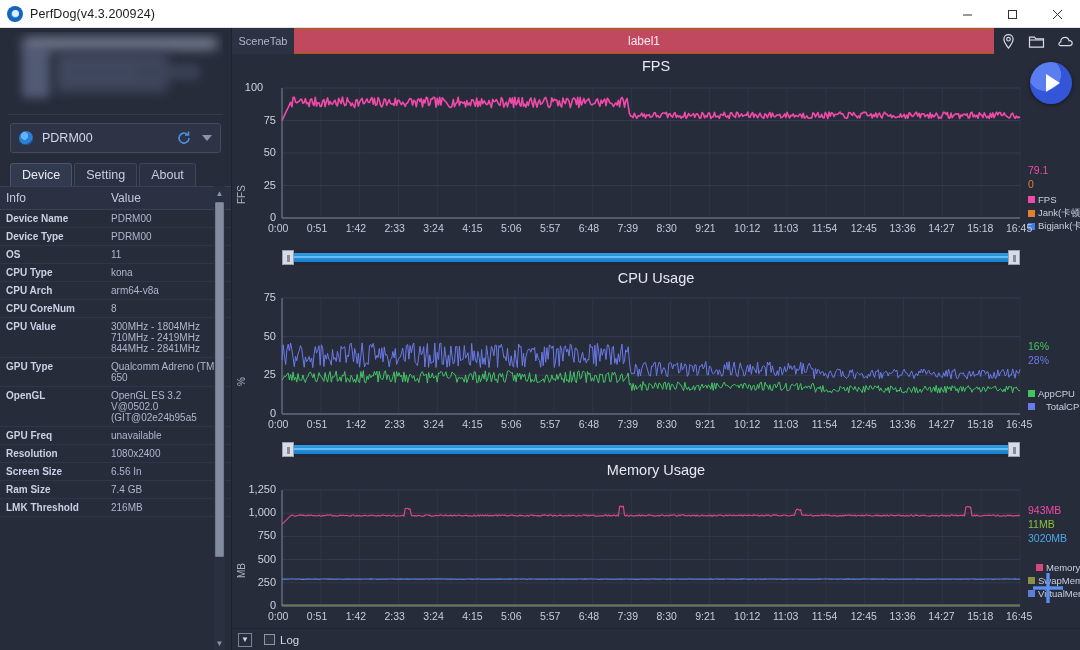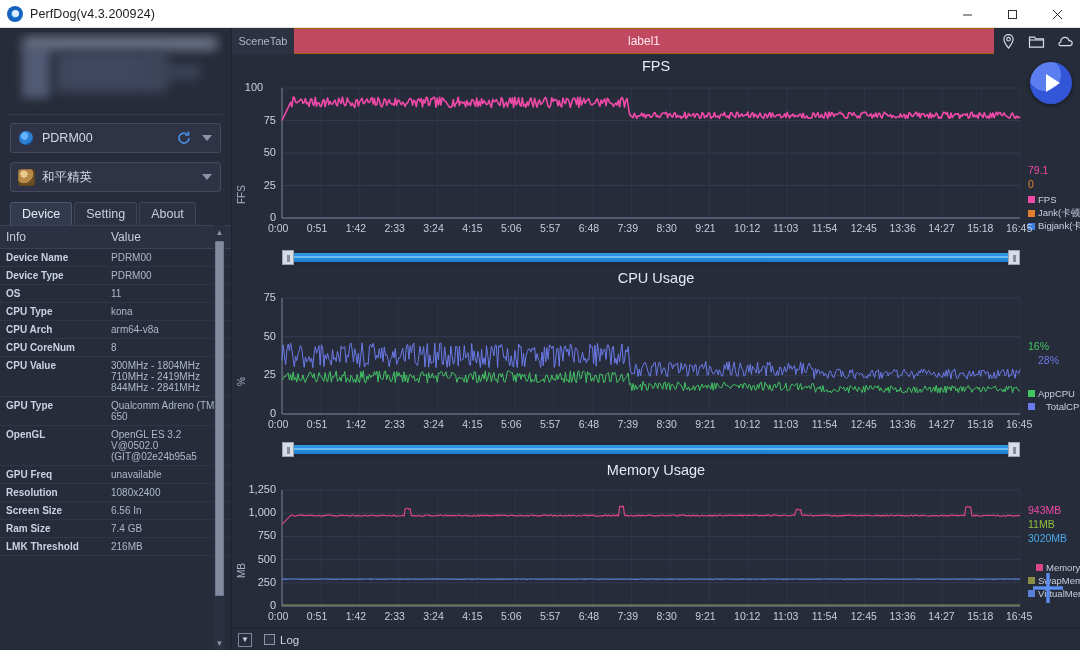--- a/index.html
+++ b/index.html
@@ -221,27 +221,20 @@
       <span class="txt">PDRM00</span>
       <span class="refresh">
         <svg width="16" height="16" viewBox="0 0 16 16">
           <path d="M13 8a5 5 0 1 1-1.5-3.5" fill="none" stroke="#4a90e2" stroke-width="1.6"></path>
           <path d="M12.5 1.5v3.5h-3.5" fill="none" stroke="#4a90e2" stroke-width="1.6"></path>
         </svg>
       </span>
       <span class="caret"></span>
     </div>
 
-    <div class="combo">
-      <span class="ico">
-          <span class="app-ico"></span>
-        </span>
-      <span class="txt">和平精英</span>
-      <span class="caret"></span>
-    </div>
 
     <div class="tabs">
       <div class="tab active">Device</div>
       <div class="tab">Setting</div>
       <div class="tab">About</div>
     </div>
 
     <div class="tbl-wrap">
       <table class="info">
         <thead>
@@ -477,21 +470,21 @@
               <line x1="788.0" y1="8" x2="788.0" y2="124" stroke="#333a52" stroke-width="0.6"></line>
               <line x1="50" y1="8" x2="50" y2="124" stroke="#5d6party" stroke-width="1"></line>
               <line x1="50" y1="8" x2="50" y2="124" stroke="#6b7characters" stroke-width="1"></line>
               <line x1="50" y1="8" x2="50" y2="124" stroke="#7a8199" stroke-width="1"></line>
               <line x1="50" y1="124" x2="788" y2="124" stroke="#7a8199" stroke-width="1"></line>
               <path d="M50.0 90.0L51.2 88.6L52.5 86.0L53.7 86.6L54.9 84.2L56.2 82.9L57.4 89.9L58.6 84.3L59.9 90.5L61.1 81.9L62.3 90.2L63.6 87.0L64.8 92.1L66.0 83.5L67.2 89.9L68.5 90.2L69.7 90.2L70.9 84.9L72.2 90.0L73.4 92.6L74.6 87.9L75.9 87.0L77.1 83.0L78.3 82.0L79.6 84.2L80.8 87.8L82.0 83.6L83.3 89.9L84.5 92.1L85.7 89.0L87.0 82.5L88.2 85.8L89.4 86.5L90.7 89.1L91.9 91.4L93.1 82.6L94.4 89.2L95.6 92.1L96.8 85.1L98.1 81.5L99.3 92.2L100.5 86.3L101.7 87.3L103.0 85.4L104.2 81.0L105.4 91.3L106.7 90.3L107.9 86.9L109.1 91.3L110.4 84.9L111.6 86.1L112.8 81.5L114.1 92.3L115.3 87.8L116.5 89.7L117.8 92.2L119.0 85.4L120.2 87.3L121.5 92.2L122.7 89.1L123.9 92.5L125.2 84.4L126.4 91.4L127.6 92.7L128.9 81.5L130.1 87.9L131.3 80.7L132.5 92.1L133.8 92.9L135.0 86.1L136.2 89.4L137.5 84.1L138.7 87.8L139.9 85.6L141.2 86.1L142.4 81.4L143.6 85.0L144.9 81.2L146.1 92.1L147.3 81.2L148.6 88.1L149.8 89.2L151.0 89.3L152.3 82.1L153.5 80.7L154.7 89.7L156.0 84.7L157.2 86.3L158.4 91.5L159.7 91.3L160.9 86.5L162.1 81.8L163.3 92.6L164.6 81.5L165.8 86.3L167.0 82.6L168.3 86.7L169.5 85.0L170.7 92.1L172.0 81.9L173.2 91.5L174.4 84.9L175.7 92.6L176.9 87.1L178.1 84.0L179.4 85.4L180.6 88.2L181.8 85.6L183.1 91.1L184.3 90.4L185.5 88.3L186.8 92.5L188.0 86.6L189.2 82.7L190.5 81.6L191.7 85.5L192.9 85.2L194.2 84.0L195.4 93.1L196.6 82.5L197.8 87.7L199.1 87.4L200.3 83.1L201.5 88.0L202.8 87.3L204.0 85.7L205.2 92.2L206.5 82.8L207.7 83.6L208.9 81.3L210.2 82.6L211.4 86.3L212.6 84.9L213.9 81.8L215.1 87.0L216.3 88.3L217.6 87.9L218.8 86.3L220.0 82.0L221.3 83.5L222.5 83.9L223.7 86.3L225.0 92.4L226.2 88.0L227.4 87.1L228.6 89.0L229.9 87.4L231.1 89.0L232.3 92.1L233.6 84.9L234.8 92.6L236.0 89.3L237.3 84.6L238.5 83.2L239.7 85.3L241.0 90.0L242.2 81.7L243.4 82.2L244.7 92.6L245.9 92.6L247.1 85.3L248.4 91.8L249.6 88.5L250.8 83.9L252.1 89.2L253.3 80.8L254.5 91.6L255.8 88.5L257.0 82.5L258.2 84.3L259.4 92.0L260.7 85.6L261.9 82.5L263.1 90.3L264.4 89.2L265.6 92.9L266.8 84.4L268.1 83.5L269.3 87.1L270.5 83.5L271.8 91.3L273.0 92.3L274.2 87.9L275.5 81.1L276.7 80.8L277.9 81.4L279.2 83.2L280.4 82.6L281.6 90.7L282.9 85.1L284.1 92.1L285.3 83.1L286.6 86.6L287.8 83.3L289.0 89.5L290.3 84.1L291.5 86.7L292.7 84.2L293.9 90.5L295.2 91.4L296.4 88.3L297.6 82.7L298.9 92.4L300.1 89.3L301.3 91.4L302.6 91.1L303.8 84.1L305.0 92.4L306.3 92.2L307.5 92.2L308.7 90.7L310.0 90.4L311.2 88.8L312.4 92.3L313.7 85.7L314.9 84.7L316.1 88.1L317.4 92.4L318.6 90.5L319.8 84.9L321.1 89.5L322.3 88.6L323.5 90.9L324.7 84.3L326.0 89.4L327.2 85.6L328.4 83.0L329.7 89.7L330.9 88.5L332.1 92.6L333.4 82.1L334.6 91.1L335.8 89.6L337.1 92.5L338.3 80.9L339.5 92.3L340.8 87.5L342.0 81.8L343.2 90.9L344.5 92.9L345.7 81.7L346.9 80.8L348.2 89.0L349.4 88.0L350.6 81.8L351.9 81.4L353.1 82.6L354.3 92.7L355.5 81.5L356.8 84.5L358.0 83.0L359.2 91.2L360.5 87.7L361.7 91.2L362.9 85.3L364.2 85.5L365.4 89.9L366.6 93.0L367.9 83.8L369.1 84.9L370.3 84.3L371.6 92.4L372.8 92.0L374.0 84.8L375.3 83.4L376.5 82.7L377.7 91.5L379.0 91.7L380.2 82.4L381.4 84.9L382.7 82.2L383.9 85.5L385.1 92.7L386.4 90.7L387.6 90.1L388.8 84.9L390.0 83.9L391.3 91.6L392.5 89.5L393.7 88.0L395.0 86.3L396.2 82.9L397.4 94.7L398.7 93.5L399.9 100.7L401.1 93.4L402.4 100.2L403.6 94.9L404.8 99.2L406.1 97.4L407.3 96.5L408.5 94.4L409.8 100.4L411.0 91.5L412.2 95.3L413.5 94.7L414.7 100.1L415.9 99.9L417.2 93.3L418.4 94.4L419.6 95.1L420.8 98.4L422.1 97.3L423.3 92.7L424.5 94.8L425.8 98.6L427.0 93.0L428.2 93.8L429.5 96.3L430.7 99.4L431.9 92.9L433.2 92.1L434.4 99.4L435.6 93.7L436.9 92.7L438.1 100.1L439.3 94.7L440.6 94.4L441.8 96.7L443.0 99.3L444.3 98.4L445.5 92.2L446.7 92.4L448.0 94.7L449.2 95.2L450.4 98.4L451.6 100.8L452.9 92.4L454.1 97.9L455.3 99.6L456.6 96.8L457.8 100.4L459.0 99.0L460.3 99.2L461.5 95.7L462.7 100.3L464.0 96.5L465.2 95.6L466.4 95.2L467.7 100.6L468.9 96.7L470.1 94.0L471.4 97.9L472.6 96.1L473.8 95.0L475.1 98.3L476.3 94.9L477.5 95.9L478.8 99.2L480.0 92.7L481.2 100.4L482.5 92.9L483.7 99.1L484.9 93.1L486.1 95.1L487.4 97.1L488.6 97.8L489.8 97.6L491.1 93.9L492.3 92.0L493.5 95.5L494.8 95.2L496.0 96.1L497.2 96.8L498.5 98.5L499.7 95.9L500.9 95.3L502.2 94.4L503.4 95.0L504.6 96.0L505.9 95.1L507.1 98.0L508.3 94.6L509.6 94.2L510.8 98.4L512.0 93.4L513.3 93.5L514.5 96.6L515.7 98.5L516.9 94.7L518.2 95.4L519.4 100.4L520.6 96.2L521.9 95.1L523.1 100.1L524.3 99.8L525.6 94.4L526.8 98.4L528.0 93.0L529.3 92.2L530.5 100.0L531.7 100.2L533.0 92.3L534.2 95.4L535.4 95.5L536.7 99.4L537.9 94.7L539.1 100.2L540.4 100.5L541.6 95.3L542.8 94.0L544.1 97.8L545.3 96.0L546.5 92.2L547.7 92.5L549.0 100.2L550.2 99.8L551.4 98.7L552.7 97.0L553.9 93.2L555.1 100.5L556.4 100.7L557.6 99.8L558.8 96.0L560.1 94.0L561.3 94.9L562.5 96.1L563.8 94.4L565.0 93.2L566.2 100.0L567.5 96.4L568.7 93.5L569.9 99.8L571.2 97.8L572.4 97.7L573.6 95.9L574.9 98.1L576.1 96.2L577.3 96.2L578.6 99.0L579.8 94.1L581.0 93.2L582.2 96.7L583.5 102.3L584.7 98.9L585.9 97.2L587.2 98.9L588.4 96.2L589.6 102.2L590.9 95.5L592.1 101.5L593.3 101.0L594.6 99.6L595.8 102.0L597.0 101.8L598.3 101.0L599.5 103.0L600.7 100.3L602.0 99.3L603.2 100.1L604.4 101.1L605.7 101.1L606.9 101.1L608.1 96.3L609.4 97.6L610.6 98.8L611.8 97.0L613.0 100.8L614.3 100.2L615.5 97.0L616.7 102.8L618.0 95.8L619.2 96.6L620.4 97.7L621.7 99.8L622.9 96.4L624.1 99.4L625.4 101.5L626.6 97.2L627.8 99.3L629.1 100.3L630.3 102.7L631.5 96.2L632.8 102.2L634.0 95.4L635.2 98.2L636.5 100.0L637.7 96.0L638.9 95.8L640.2 99.1L641.4 98.9L642.6 96.1L643.8 96.3L645.1 98.0L646.3 95.6L647.5 100.9L648.8 97.9L650.0 100.4L651.2 101.6L652.5 102.3L653.7 98.3L654.9 100.5L656.2 97.2L657.4 103.0L658.6 96.0L659.9 96.6L661.1 99.3L662.3 99.3L663.6 97.6L664.8 102.0L666.0 100.0L667.3 101.3L668.5 97.3L669.7 102.0L671.0 102.5L672.2 102.8L673.4 101.1L674.7 102.6L675.9 98.2L677.1 97.7L678.3 99.5L679.6 102.5L680.8 98.7L682.0 96.7L683.3 102.5L684.5 97.6L685.7 102.9L687.0 101.4L688.2 99.0L689.4 102.5L690.7 100.0L691.9 98.4L693.1 96.0L694.4 99.1L695.6 100.3L696.8 97.7L698.1 97.1L699.3 102.3L700.5 99.8L701.8 96.9L703.0 101.5L704.2 95.4L705.5 103.1L706.7 97.9L707.9 102.9L709.1 97.3L710.4 100.4L711.6 102.3L712.8 96.0L714.1 102.8L715.3 96.1L716.5 99.2L717.8 96.8L719.0 100.8L720.2 95.6L721.5 98.1L722.7 96.5L723.9 100.7L725.2 98.7L726.4 102.7L727.6 97.7L728.9 96.5L730.1 101.3L731.3 96.7L732.6 101.5L733.8 97.9L735.0 97.6L736.3 95.6L737.5 98.4L738.7 98.3L739.9 102.3L741.2 99.5L742.4 99.2L743.6 97.8L744.9 96.8L746.1 99.3L747.3 97.4L748.6 102.0L749.8 101.0L751.0 97.1L752.3 97.7L753.5 101.7L754.7 99.6L756.0 96.4L757.2 98.6L758.4 97.9L759.7 98.6L760.9 97.3L762.1 97.0L763.4 96.1L764.6 99.4L765.8 100.9L767.1 100.1L768.3 98.7L769.5 99.7L770.8 102.0L772.0 98.9L773.2 101.7L774.4 96.1L775.7 99.8L776.9 96.3L778.1 97.1L779.4 96.7L780.6 102.8L781.8 97.6L783.1 98.1L784.3 97.0L785.5 99.2L786.8 100.9L788.0 100.6" fill="none" stroke="#43c463" stroke-width="1" stroke-linejoin="round"></path>
               <path d="M50.0 70.0L51.2 54.8L52.5 66.6L53.7 74.5L54.9 59.8L56.2 54.1L57.4 60.8L58.6 53.1L59.9 59.9L61.1 67.9L62.3 76.7L63.6 66.4L64.8 70.7L66.0 63.8L67.2 60.6L68.5 55.6L69.7 58.6L70.9 67.8L72.2 77.3L73.4 66.9L74.6 71.7L75.9 69.8L77.1 66.5L78.3 71.9L79.6 68.0L80.8 77.6L82.0 64.5L83.3 56.5L84.5 63.2L85.7 60.3L87.0 55.7L88.2 75.2L89.4 54.8L90.7 58.2L91.9 76.6L93.1 64.8L94.4 69.2L95.6 63.4L96.8 69.3L98.1 70.4L99.3 75.2L100.5 59.5L101.7 69.5L103.0 67.6L104.2 71.5L105.4 61.4L106.7 66.4L107.9 72.1L109.1 56.2L110.4 59.0L111.6 57.3L112.8 56.7L114.1 72.6L115.3 65.0L116.5 66.7L117.8 54.9L119.0 53.0L120.2 60.3L121.5 72.0L122.7 58.6L123.9 63.9L125.2 73.7L126.4 63.1L127.6 77.2L128.9 65.1L130.1 52.9L131.3 65.9L132.5 77.0L133.8 73.5L135.0 72.9L136.2 74.5L137.5 55.8L138.7 54.4L139.9 57.4L141.2 53.3L142.4 59.0L143.6 69.4L144.9 65.2L146.1 67.7L147.3 58.6L148.6 68.4L149.8 57.8L151.0 71.8L152.3 56.9L153.5 65.3L154.7 64.3L156.0 69.1L157.2 76.9L158.4 69.6L159.7 68.3L160.9 61.5L162.1 67.9L163.3 58.6L164.6 74.4L165.8 71.1L167.0 67.8L168.3 67.2L169.5 62.9L170.7 58.0L172.0 69.5L173.2 71.5L174.4 55.6L175.7 54.3L176.9 69.2L178.1 55.6L179.4 63.1L180.6 55.8L181.8 53.0L183.1 72.5L184.3 73.5L185.5 75.7L186.8 65.9L188.0 56.2L189.2 64.7L190.5 62.9L191.7 56.6L192.9 77.0L194.2 63.7L195.4 53.5L196.6 77.3L197.8 64.9L199.1 73.5L200.3 71.9L201.5 72.1L202.8 53.2L204.0 77.5L205.2 62.3L206.5 69.6L207.7 53.6L208.9 53.0L210.2 74.1L211.4 74.4L212.6 56.8L213.9 67.6L215.1 77.3L216.3 65.1L217.6 76.2L218.8 56.0L220.0 65.4L221.3 74.1L222.5 71.9L223.7 56.5L225.0 56.7L226.2 76.1L227.4 56.0L228.6 70.9L229.9 69.5L231.1 69.3L232.3 55.5L233.6 68.2L234.8 66.1L236.0 62.7L237.3 74.0L238.5 75.3L239.7 53.4L241.0 70.5L242.2 60.8L243.4 70.0L244.7 72.9L245.9 61.4L247.1 67.5L248.4 77.5L249.6 59.5L250.8 74.2L252.1 67.7L253.3 74.8L254.5 55.7L255.8 65.6L257.0 77.5L258.2 67.9L259.4 56.2L260.7 59.7L261.9 65.8L263.1 55.1L264.4 55.4L265.6 77.4L266.8 55.6L268.1 57.5L269.3 54.3L270.5 58.6L271.8 67.6L273.0 66.6L274.2 70.7L275.5 58.3L276.7 71.2L277.9 75.8L279.2 65.8L280.4 74.7L281.6 77.2L282.9 60.2L284.1 69.5L285.3 77.5L286.6 54.0L287.8 57.1L289.0 56.4L290.3 75.6L291.5 63.1L292.7 77.0L293.9 66.8L295.2 61.7L296.4 59.2L297.6 59.0L298.9 62.3L300.1 58.1L301.3 59.8L302.6 57.3L303.8 71.0L305.0 63.4L306.3 68.9L307.5 70.6L308.7 77.3L310.0 62.0L311.2 75.7L312.4 56.8L313.7 72.2L314.9 57.7L316.1 69.3L317.4 55.0L318.6 55.8L319.8 58.5L321.1 55.9L322.3 77.5L323.5 71.9L324.7 58.9L326.0 58.5L327.2 76.3L328.4 55.8L329.7 60.1L330.9 71.1L332.1 57.8L333.4 55.8L334.6 62.1L335.8 59.2L337.1 66.2L338.3 53.9L339.5 55.5L340.8 66.8L342.0 72.3L343.2 57.9L344.5 58.6L345.7 61.6L346.9 72.0L348.2 72.7L349.4 67.0L350.6 62.3L351.9 70.5L353.1 67.9L354.3 73.0L355.5 69.5L356.8 70.0L358.0 54.3L359.2 57.4L360.5 57.0L361.7 73.7L362.9 55.2L364.2 76.2L365.4 53.4L366.6 61.2L367.9 71.3L369.1 58.4L370.3 65.3L371.6 59.6L372.8 59.1L374.0 69.5L375.3 54.9L376.5 55.1L377.7 61.2L379.0 74.7L380.2 57.8L381.4 56.2L382.7 73.3L383.9 68.3L385.1 74.5L386.4 63.7L387.6 71.8L388.8 60.8L390.0 54.1L391.3 73.8L392.5 71.1L393.7 59.8L395.0 62.2L396.2 56.7L397.4 71.8L398.7 81.7L399.9 84.2L401.1 83.0L402.4 83.7L403.6 74.1L404.8 76.9L406.1 86.5L407.3 79.0L408.5 86.0L409.8 78.3L411.0 75.2L412.2 72.9L413.5 72.6L414.7 76.9L415.9 81.1L417.2 85.5L418.4 86.1L419.6 76.1L420.8 76.4L422.1 72.9L423.3 72.3L424.5 85.6L425.8 77.4L427.0 72.3L428.2 72.8L429.5 83.9L430.7 79.9L431.9 77.6L433.2 79.9L434.4 85.7L435.6 86.9L436.9 73.3L438.1 72.5L439.3 73.4L440.6 79.0L441.8 74.6L443.0 75.5L444.3 74.5L445.5 72.8L446.7 83.2L448.0 81.5L449.2 72.9L450.4 79.9L451.6 78.5L452.9 73.8L454.1 75.3L455.3 86.4L456.6 84.1L457.8 74.5L459.0 75.8L460.3 76.0L461.5 81.9L462.7 74.9L464.0 74.9L465.2 85.5L466.4 83.6L467.7 76.3L468.9 76.5L470.1 74.2L471.4 79.0L472.6 76.0L473.8 71.5L475.1 84.6L476.3 85.0L477.5 75.9L478.8 77.3L480.0 82.0L481.2 84.1L482.5 83.2L483.7 80.4L484.9 79.6L486.1 84.8L487.4 79.8L488.6 83.3L489.8 86.3L491.1 84.1L492.3 74.7L493.5 79.1L494.8 72.2L496.0 80.1L497.2 71.6L498.5 84.7L499.7 84.9L500.9 77.7L502.2 72.0L503.4 80.7L504.6 85.6L505.9 86.6L507.1 78.4L508.3 72.8L509.6 78.3L510.8 80.2L512.0 86.1L513.3 85.0L514.5 78.6L515.7 75.1L516.9 82.1L518.2 74.3L519.4 84.3L520.6 76.3L521.9 78.6L523.1 80.1L524.3 83.1L525.6 72.2L526.8 83.8L528.0 80.5L529.3 81.2L530.5 76.5L531.7 75.8L533.0 76.8L534.2 85.8L535.4 72.0L536.7 75.1L537.9 72.0L539.1 82.4L540.4 75.8L541.6 81.6L542.8 85.0L544.1 85.5L545.3 80.7L546.5 85.4L547.7 77.0L549.0 77.9L550.2 84.9L551.4 81.6L552.7 76.5L553.9 81.8L555.1 80.2L556.4 73.2L557.6 78.6L558.8 75.7L560.1 79.6L561.3 77.3L562.5 75.5L563.8 84.3L565.0 78.7L566.2 80.4L567.5 78.8L568.7 72.2L569.9 84.0L571.2 73.4L572.4 81.2L573.6 83.0L574.9 80.3L576.1 75.1L577.3 73.2L578.6 76.7L579.8 79.0L581.0 78.8L582.2 88.7L583.5 78.6L584.7 83.8L585.9 79.3L587.2 80.6L588.4 84.1L589.6 81.8L590.9 81.7L592.1 85.9L593.3 83.2L594.6 85.5L595.8 88.3L597.0 82.8L598.3 80.8L599.5 83.6L600.7 86.9L602.0 87.6L603.2 83.1L604.4 80.7L605.7 78.8L606.9 80.0L608.1 79.3L609.4 86.7L610.6 81.2L611.8 86.0L613.0 86.8L614.3 88.4L615.5 87.4L616.7 86.0L618.0 80.1L619.2 82.6L620.4 79.6L621.7 86.6L622.9 88.8L624.1 83.7L625.4 82.4L626.6 83.6L627.8 84.6L629.1 83.6L630.3 83.9L631.5 87.6L632.8 87.6L634.0 86.2L635.2 88.3L636.5 84.0L637.7 86.4L638.9 82.2L640.2 80.1L641.4 84.1L642.6 87.5L643.8 81.5L645.1 81.5L646.3 79.6L647.5 88.7L648.8 82.3L650.0 88.3L651.2 83.5L652.5 82.6L653.7 81.3L654.9 82.0L656.2 86.0L657.4 82.7L658.6 83.6L659.9 83.1L661.1 81.3L662.3 79.3L663.6 81.5L664.8 80.0L666.0 87.8L667.3 85.9L668.5 85.1L669.7 85.3L671.0 81.1L672.2 79.2L673.4 82.6L674.7 82.8L675.9 84.9L677.1 86.7L678.3 83.9L679.6 80.9L680.8 84.3L682.0 88.6L683.3 85.0L684.5 83.4L685.7 85.8L687.0 80.9L688.2 83.0L689.4 79.1L690.7 82.7L691.9 79.1L693.1 80.5L694.4 84.3L695.6 81.6L696.8 80.3L698.1 83.6L699.3 84.1L700.5 84.2L701.8 82.0L703.0 84.0L704.2 86.8L705.5 87.1L706.7 82.7L707.9 85.4L709.1 86.8L710.4 87.6L711.6 82.6L712.8 86.3L714.1 80.4L715.3 86.5L716.5 79.1L717.8 83.5L719.0 88.8L720.2 80.8L721.5 81.1L722.7 78.8L723.9 85.4L725.2 88.8L726.4 87.7L727.6 83.6L728.9 83.0L730.1 83.5L731.3 82.7L732.6 86.1L733.8 86.5L735.0 89.1L736.3 83.3L737.5 81.1L738.7 86.3L739.9 85.0L741.2 81.2L742.4 86.4L743.6 84.7L744.9 84.4L746.1 84.4L747.3 80.3L748.6 86.4L749.8 80.5L751.0 80.6L752.3 80.6L753.5 84.2L754.7 82.1L756.0 81.7L757.2 88.8L758.4 84.3L759.7 88.1L760.9 87.9L762.1 82.1L763.4 88.6L764.6 87.6L765.8 79.9L767.1 86.1L768.3 82.9L769.5 81.2L770.8 79.4L772.0 81.4L773.2 86.1L774.4 84.5L775.7 79.0L776.9 87.3L778.1 84.8L779.4 85.3L780.6 78.9L781.8 83.3L783.1 88.2L784.3 80.2L785.5 82.7L786.8 83.5L788.0 79.4" fill="none" stroke="#6b7ae8" stroke-width="1" stroke-linejoin="round"></path>
             </svg>
           <div id="cpu-cur">
               <div class="cur-val" style="left: 796px; top: 50px; color: rgb(67, 196, 99);">16%</div>
-              <div class="cur-val" style="left: 796px; top: 64px; color: rgb(107, 122, 232); margin-left: 10px;">28%</div>
+              <div class="cur-val" style="left: 796px; top: 64px; color: rgb(107, 122, 232);">28%</div>
             </div>
           <div id="cpu-legend">
               <div class="legend-row" style="left: 796px; top: 98px;">
                 <span class="sw" style="background: rgb(67, 196, 99);"></span>
                 <span>AppCPU</span>
               </div>
               <div class="legend-row" style="left: 796px; top: 111px; gap: 8px;">
                 <span class="sw" style="background: rgb(107, 122, 232);"></span>
                 <span>TotalCPU</span>
               </div>

